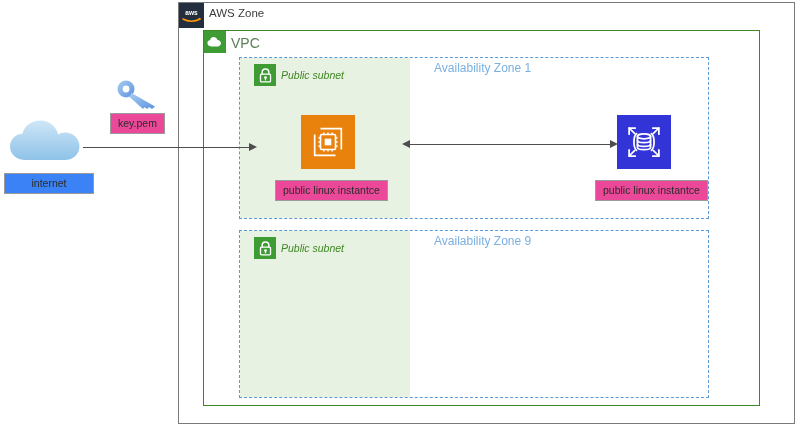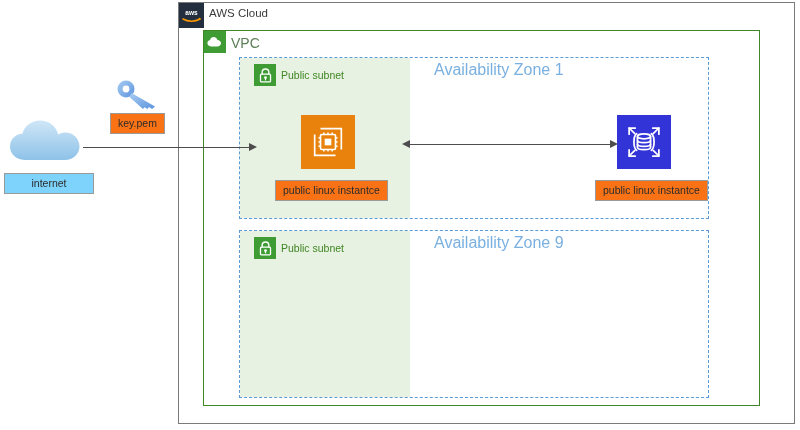--- a/index.html
+++ b/index.html
@@ -77,21 +77,21 @@
   .az-box {
     position: absolute;
     border: 1px dashed #5b9bd5;
     box-sizing: border-box;
     background: transparent;
   }
   .az-1 { left: 239px; top: 57px;  width: 470px; height: 162px; }
   .az-2 { left: 239px; top: 230px; width: 470px; height: 168px; }
   .az-label {
     position: absolute;
-    font-size: 16px;
+    font-size: 12px;
     color: #7ab0e0;
     white-space: nowrap;
   }
   .az-label-1 { left: 434px; top: 61px; }
   .az-label-2 { left: 434px; top: 234px; }
 
   
   .subnet {
     position: absolute;
     background: #e8f2e2;
@@ -107,20 +107,21 @@
     align-items: center;
     justify-content: center;
   }
   .subnet-lock-1 { left: 254px; top: 64px; }
   .subnet-lock-2 { left: 254px; top: 237px; }
   .subnet-label {
     position: absolute;
     font-size: 10.5px;
     color: #3f8624;
     white-space: nowrap;
+    font-style: italic;
   }
   .subnet-label-1 { left: 281px; top: 69px; }
   .subnet-label-2 { left: 281px; top: 242px; }
 
   
   .ec2-icon {
     position: absolute;
     left: 301px; top: 115px;
     width: 54px; height: 54px;
     background: #e8820c;
@@ -136,36 +137,36 @@
     background: #3334d8;
     display: flex;
     align-items: center;
     justify-content: center;
   }
 
   
   .caption {
     position: absolute;
     border: 1px solid #9a9a9a;
-    background: #f97316;
+    background: #ec4899;
     font-size: 10.5px;
     color: #2b2b2b;
     padding: 3px 7px;
     white-space: nowrap;
     box-sizing: border-box;
     line-height: 13px;
   }
   .caption-ec2 { left: 275px; top: 180px; }
   .caption-db  { left: 595px; top: 180px; }
   .caption-key { left: 110px; top: 113px; }
   .caption-internet {
     left: 4px; top: 173px;
     width: 90px;
     text-align: center;
-    background: #7dd3fc;
+    background: #3b82f6;
   }
 
   
   .internet-cloud {
     position: absolute;
     left: 8px; top: 118px;
     width: 82px; height: 50px;
   }
   
   .key-icon {
@@ -213,21 +214,21 @@
 
   <div class="aws-cloud-box"></div>
 
   <div class="aws-logo">
     <svg width="21" height="17" viewBox="0 0 42 34" aria-hidden="true">
       <text x="21" y="15" fill="#ffffff" font-size="13" font-family="&quot;Liberation Sans&quot;, sans-serif" font-weight="bold" text-anchor="middle">aws</text>
       <path d="M4 24 C14 30, 28 30, 38 24" stroke="#ff9900" stroke-width="3" fill="none" stroke-linecap="round"></path>
       <path d="M36 21 L40 24 L35 27 Z" fill="#ff9900"></path>
     </svg>
   </div>
-  <div class="aws-cloud-label">AWS Cloud</div>
+  <div class="aws-cloud-label">AWS Zone</div>
 
   <div class="vpc-box"></div>
 
   <div class="vpc-logo">
     <svg width="16" height="13" viewBox="0 0 24 18" aria-hidden="true">
       <path d="M6.2 15 C2.8 15 0.6 12.6 0.6 9.9 C0.6 7.5 2.3 5.5 4.6 5.1 C5.2 2.6 7.4 0.8 10.1 0.8 C12.9 0.8 15.2 2.8 15.7 5.4 C18.6 5.5 21 7.6 21 10.2 C21 12.9 18.6 15 15.6 15 Z" fill="#ffffff"></path>
     </svg>
   </div>
   <div class="vpc-label">VPC</div>
 

